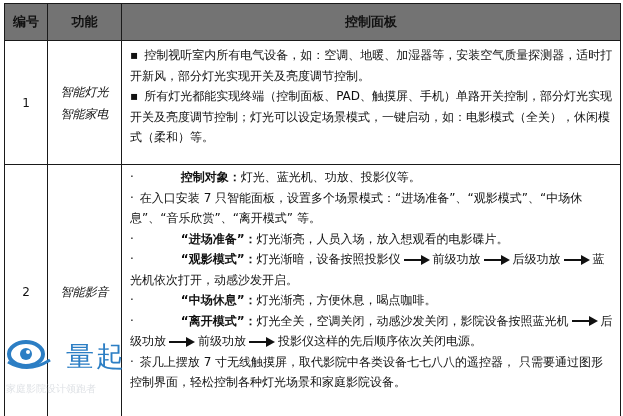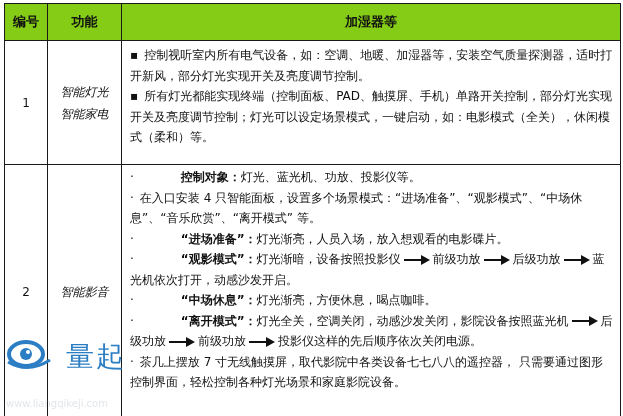--- a/index.html
+++ b/index.html
@@ -4,21 +4,21 @@
   <style>
     html, body { margin: 0; padding: 0; background: #ffffff; }
     body { width: 623px; height: 416px; position: relative; overflow: hidden;
       font-family: "DejaVu Sans", "Liberation Sans", sans-serif; color: #111; }
     table { position: absolute; left: 4px; top: 3px; width: 616px; border-collapse: collapse;
       table-layout: fixed; }
     td, th { border: 1px solid #1a1a1a; padding: 0; }
     col.c1 { width: 43px; }
     col.c2 { width: 74px; }
     col.c3 { width: 499px; }
-    thead th { background: #84cc16; height: 36px; font-size: 13px; font-weight: bold; text-align: center; }
+    thead th { background: #737373; height: 36px; font-size: 13px; font-weight: bold; text-align: center; }
     .row1 td { height: 119px; }
     .row2 td { height: 252px; }
     td.num { text-align: center; font-size: 12px; vertical-align: middle; }
     td.func { text-align: center; font-size: 12px; vertical-align: middle; line-height: 22px; font-style: italic; }
     td.detail { font-size: 12px; line-height: 20.5px; padding: 2px 6px 0 8px; vertical-align: top; }
     .row1 td.detail { padding-top: 4px; }
     .para { margin: 0; }
     .bullet { margin-right: 6px; }
     b { font-weight: bold; margin-left: 41px; }
     .arrow { display: inline-block; width: 26px; height: 10px; vertical-align: middle; margin: 0 3px; position: relative; }
@@ -37,21 +37,21 @@
 <table>
   <colgroup>
       <col class="c1">
       <col class="c2">
       <col class="c3">
     </colgroup>
   <thead>
     <tr>
       <th>编号</th>
       <th>功能</th>
-      <th>加湿器等</th>
+      <th>控制面板</th>
     </tr>
   </thead>
   <tbody>
     <tr class="row1">
       <td class="num">1</td>
       <td class="func">
         <div>智能灯光</div>
         <div>智能家电</div>
       </td>
       <td class="detail">
@@ -59,33 +59,33 @@
         <p class="para"><span class="bullet">▪</span><span>所有灯光都能实现终端（控制面板、PAD、触摸屏、手机）单路开关控制，部分灯光实现开关及亮度调节控制；灯光可以设定场景模式，一键启动，如：电影模式（全关），休闲模式（柔和）等。</span></p>
       </td>
     </tr>
     <tr class="row2">
       <td class="num">2</td>
       <td class="func">
         <div>智能影音</div>
       </td>
       <td class="detail">
         <p class="para"><span class="bullet">·</span><b>控制对象：</b><span>灯光、蓝光机、功放、投影仪等。</span></p>
-        <p class="para"><span class="bullet">·</span><span>在入口安装 4 只智能面板，设置多个场景模式：“进场准备”、“观影模式”、“中场休息”、“音乐欣赏”、“离开模式” 等。</span></p>
+        <p class="para"><span class="bullet">·</span><span>在入口安装 7 只智能面板，设置多个场景模式：“进场准备”、“观影模式”、“中场休息”、“音乐欣赏”、“离开模式” 等。</span></p>
         <p class="para"><span class="bullet">·</span><b>“进场准备”：</b><span>灯光渐亮，人员入场，放入想观看的电影碟片。</span></p>
         <p class="para"><span class="bullet">·</span><b>“观影模式”：</b><span>灯光渐暗，设备按照投影仪</span><span class="arrow"></span><span>前级功放</span><span class="arrow"></span><span>后级功放</span><span class="arrow"></span><span>蓝光机依次打开，动感沙发开启。</span></p>
         <p class="para"><span class="bullet">·</span><b>“中场休息”：</b><span>灯光渐亮，方便休息，喝点咖啡。</span></p>
         <p class="para"><span class="bullet">·</span><b>“离开模式”：</b><span>灯光全关，空调关闭，动感沙发关闭，影院设备按照蓝光机</span><span class="arrow"></span><span>后级功放</span><span class="arrow"></span><span>前级功放</span><span class="arrow"></span><span>投影仪这样的先后顺序依次关闭电源。</span></p>
         <p class="para"><span class="bullet">·</span><span>茶几上摆放 7 寸无线触摸屏，取代影院中各类设备七七八八的遥控器， 只需要通过图形控制界面，轻松控制各种灯光场景和家庭影院设备。</span></p>
       </td>
     </tr>
   </tbody>
 </table>
 
 <div class="watermark">
   <svg class="wm-logo" viewBox="0 0 46 30">
     <ellipse cx="20" cy="14" rx="17" ry="12" fill="none" stroke="#2C7EC4" stroke-width="4"></ellipse>
     <circle cx="20" cy="14" r="6" fill="#2C7EC4"></circle>
     <circle cx="22" cy="12" r="2" fill="#ffffff"></circle>
     <path d="M2 22 Q22 34 44 20" fill="none" stroke="#2C7EC4" stroke-width="3"></path>
   </svg>
   <span class="wm-text">量起</span>
-  <span class="wm-url">www.liangqikeji.com</span>
+  <span class="wm-sub">家庭影院设计领跑者</span>
 </div>
 
 </body></html>

